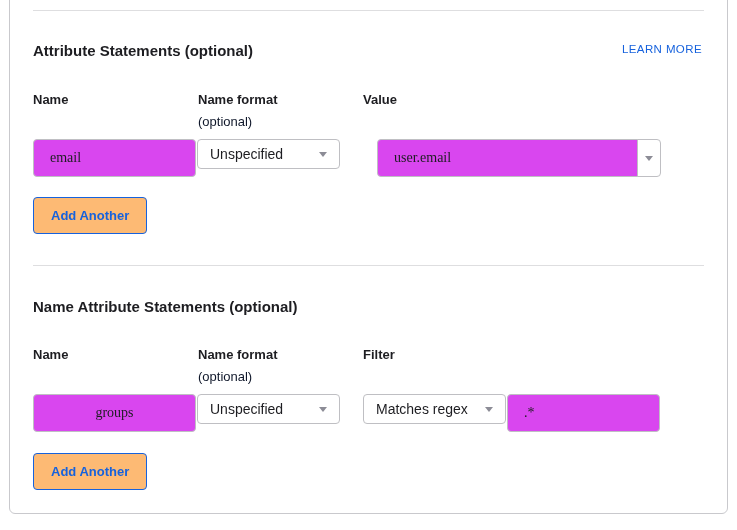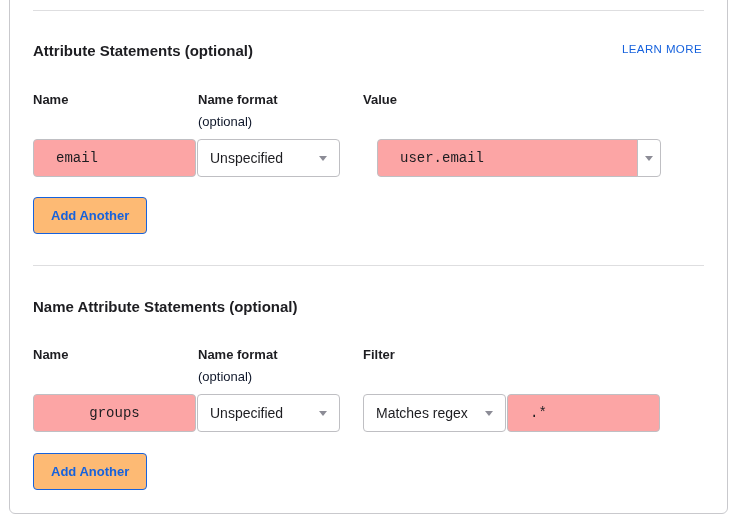--- a/index.html
+++ b/index.html
@@ -7,23 +7,23 @@
     font-family:"Liberation Sans", sans-serif; color:#1d1d21; }
   .card { position:absolute; left:9px; top:-14px; width:719px; height:528px;
     background:#ffffff; border:1px solid #c9c9cd; border-radius:6px; }
   .divider { position:absolute; left:33px; width:671px; height:1px; background:#dedee0; }
   .section-title { position:absolute; left:33px; font-size:15px; font-weight:bold; color:#1d1d21; }
   .learn-more { position:absolute; right:35px; top:43px; font-size:11.5px; letter-spacing:0.4px;
     color:#1662dd; text-decoration:none; cursor:pointer; }
   .col-label { position:absolute; font-size:13px; font-weight:bold; color:#1d1d21; }
   .col-note { position:absolute; font-size:13px; color:#0f172a; }
   .txt-input { position:absolute; height:38px; border:1px solid #bfbfc3; border-radius:4px;
-    background:#fca5a5; padding:0 22px; font-size:14px; color:#1d1d21;
-    font-family:Liberation Mono, monospace; outline:none; }
-  .select-box { position:absolute; height:38px; border:1px solid #bfbfc3; border-radius:4px;
+    background:#d946ef; padding:0 16px; font-size:14px; color:#1d1d21;
+    font-family:Liberation Serif, serif; outline:none; }
+  .select-box { position:absolute; height:30px; border:1px solid #bfbfc3; border-radius:4px;
     background:#fff; display:flex; align-items:center; justify-content:space-between;
     padding:0 12px; font-size:14px; color:#1d1d21; cursor:pointer; }
   .tri { width:0; height:0; border-left:4px solid transparent; border-right:4px solid transparent;
     border-top:5px solid #8c8c96; flex:0 0 auto; margin-left:8px; }
   .combo-input { border-top-right-radius:0; border-bottom-right-radius:0; }
   .combo-btn { position:absolute; width:24px; height:38px; border:1px solid #bfbfc3;
     border-top-right-radius:4px; border-bottom-right-radius:4px; border-top-left-radius:0;
     border-bottom-left-radius:0; margin-left:-1px; background:#fff;
     display:flex; align-items:center; justify-content:center; cursor:pointer; }
   .combo-btn .tri { margin-left:0; }

